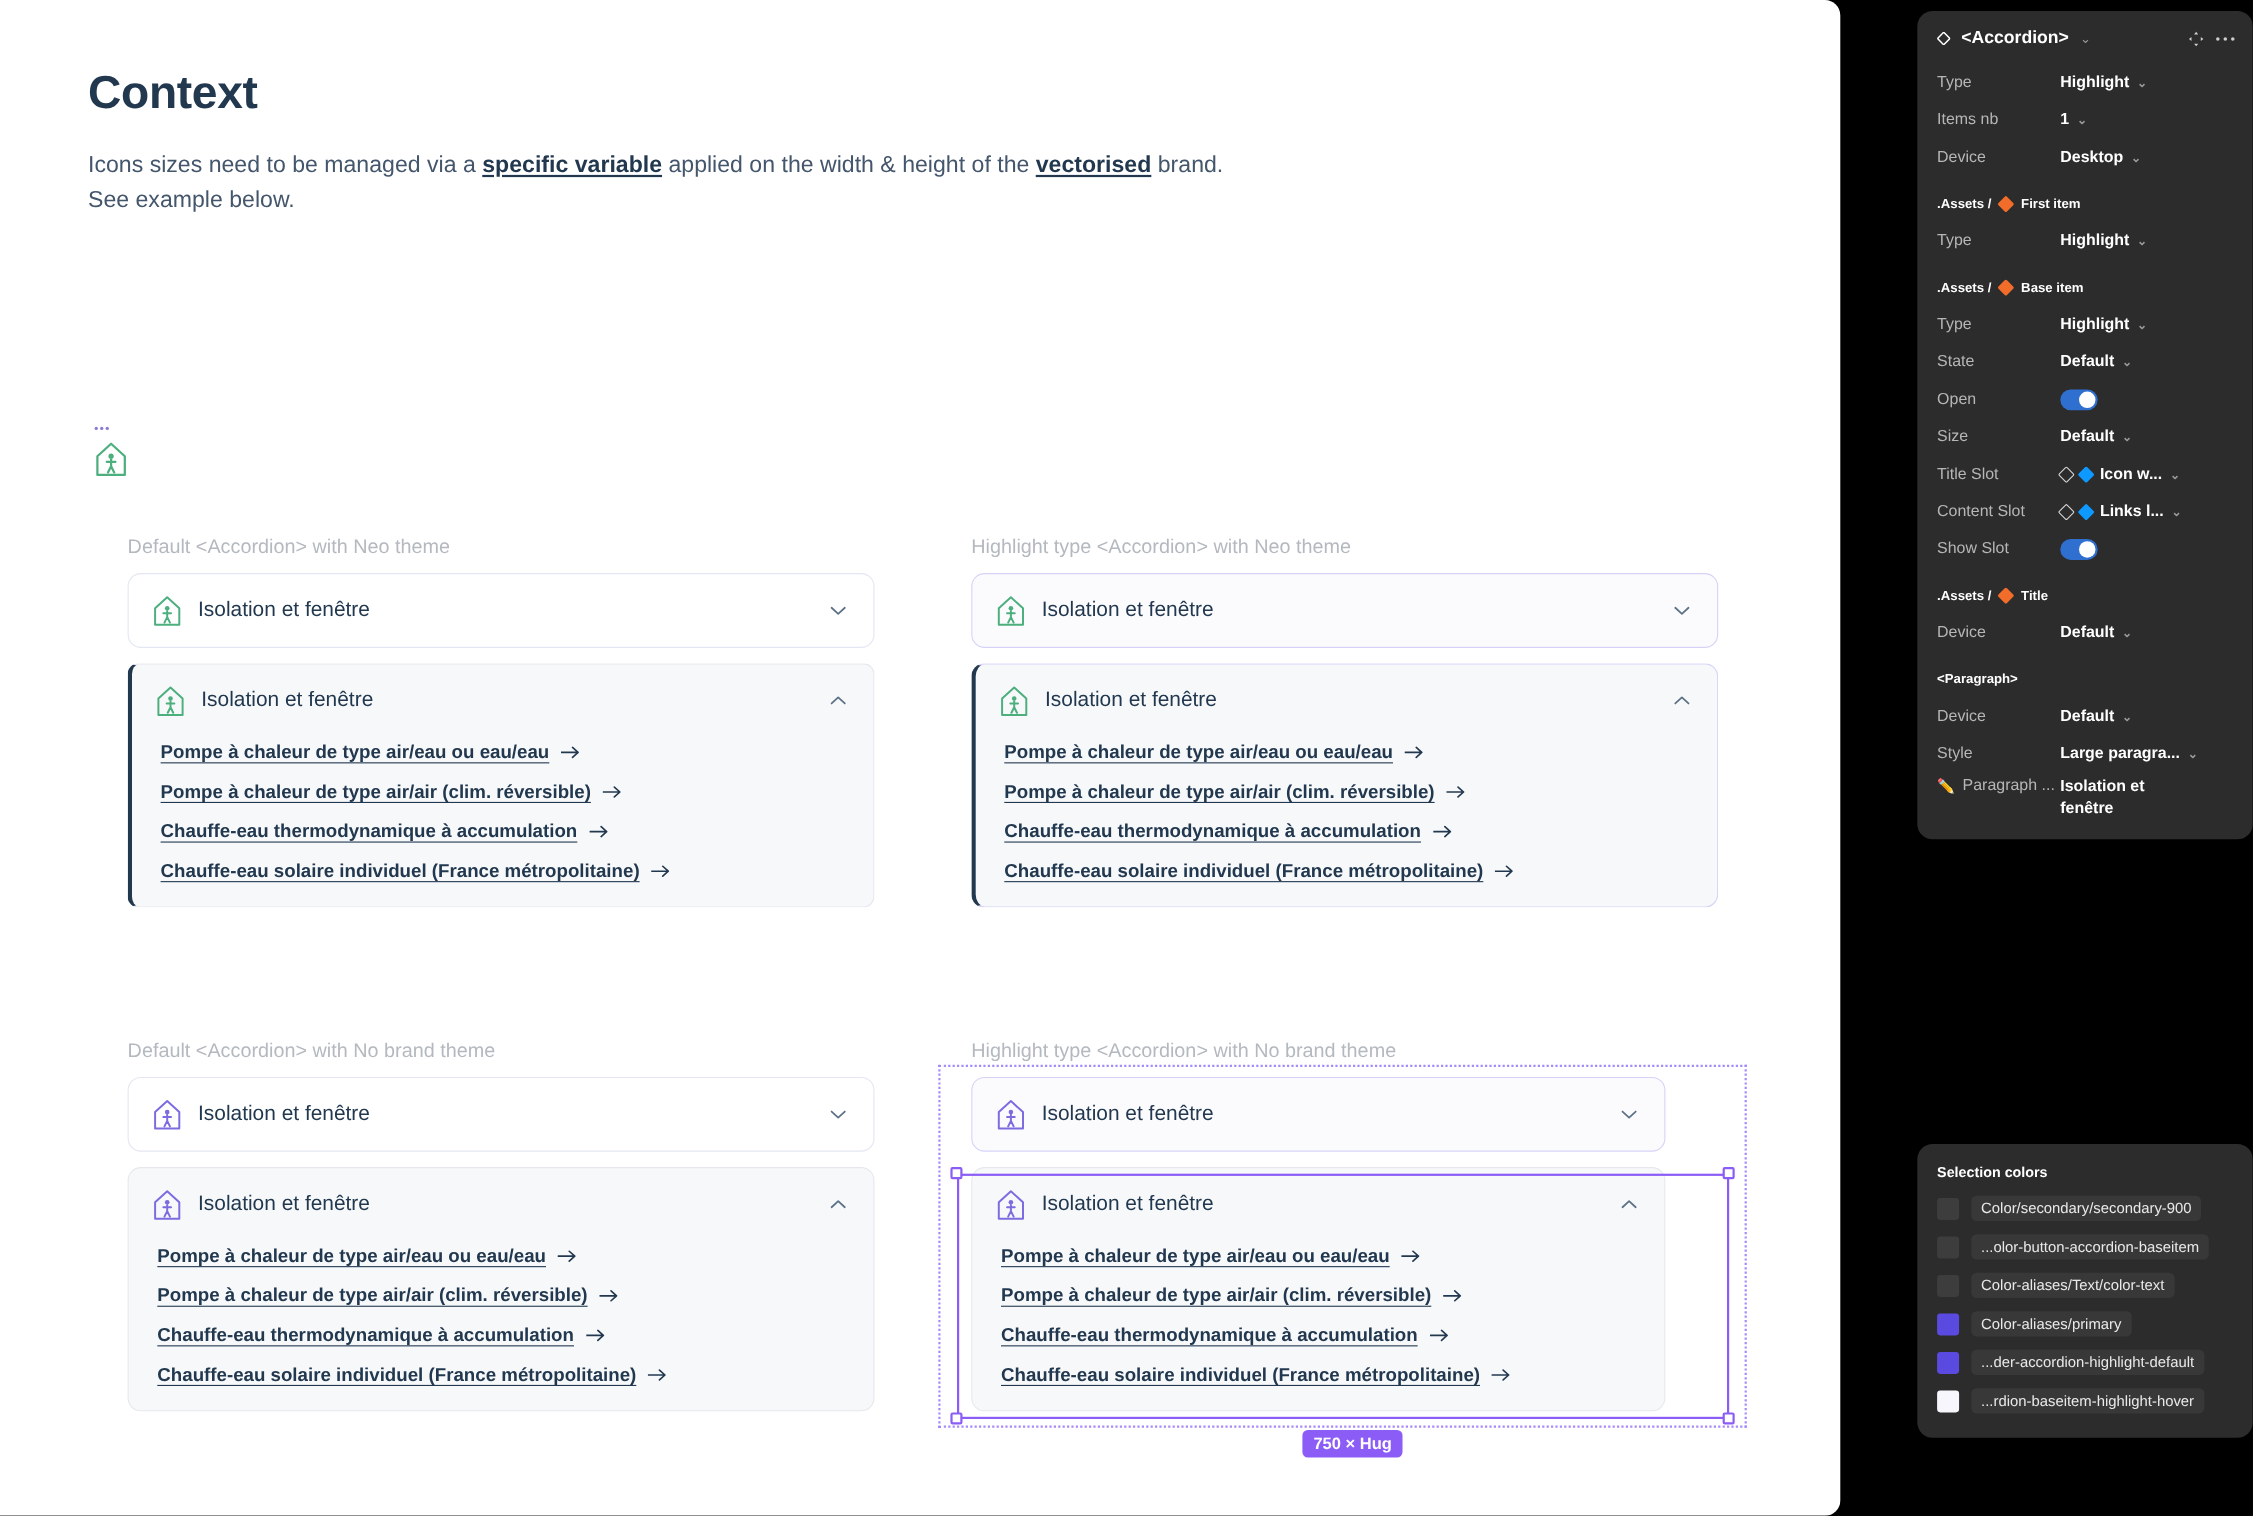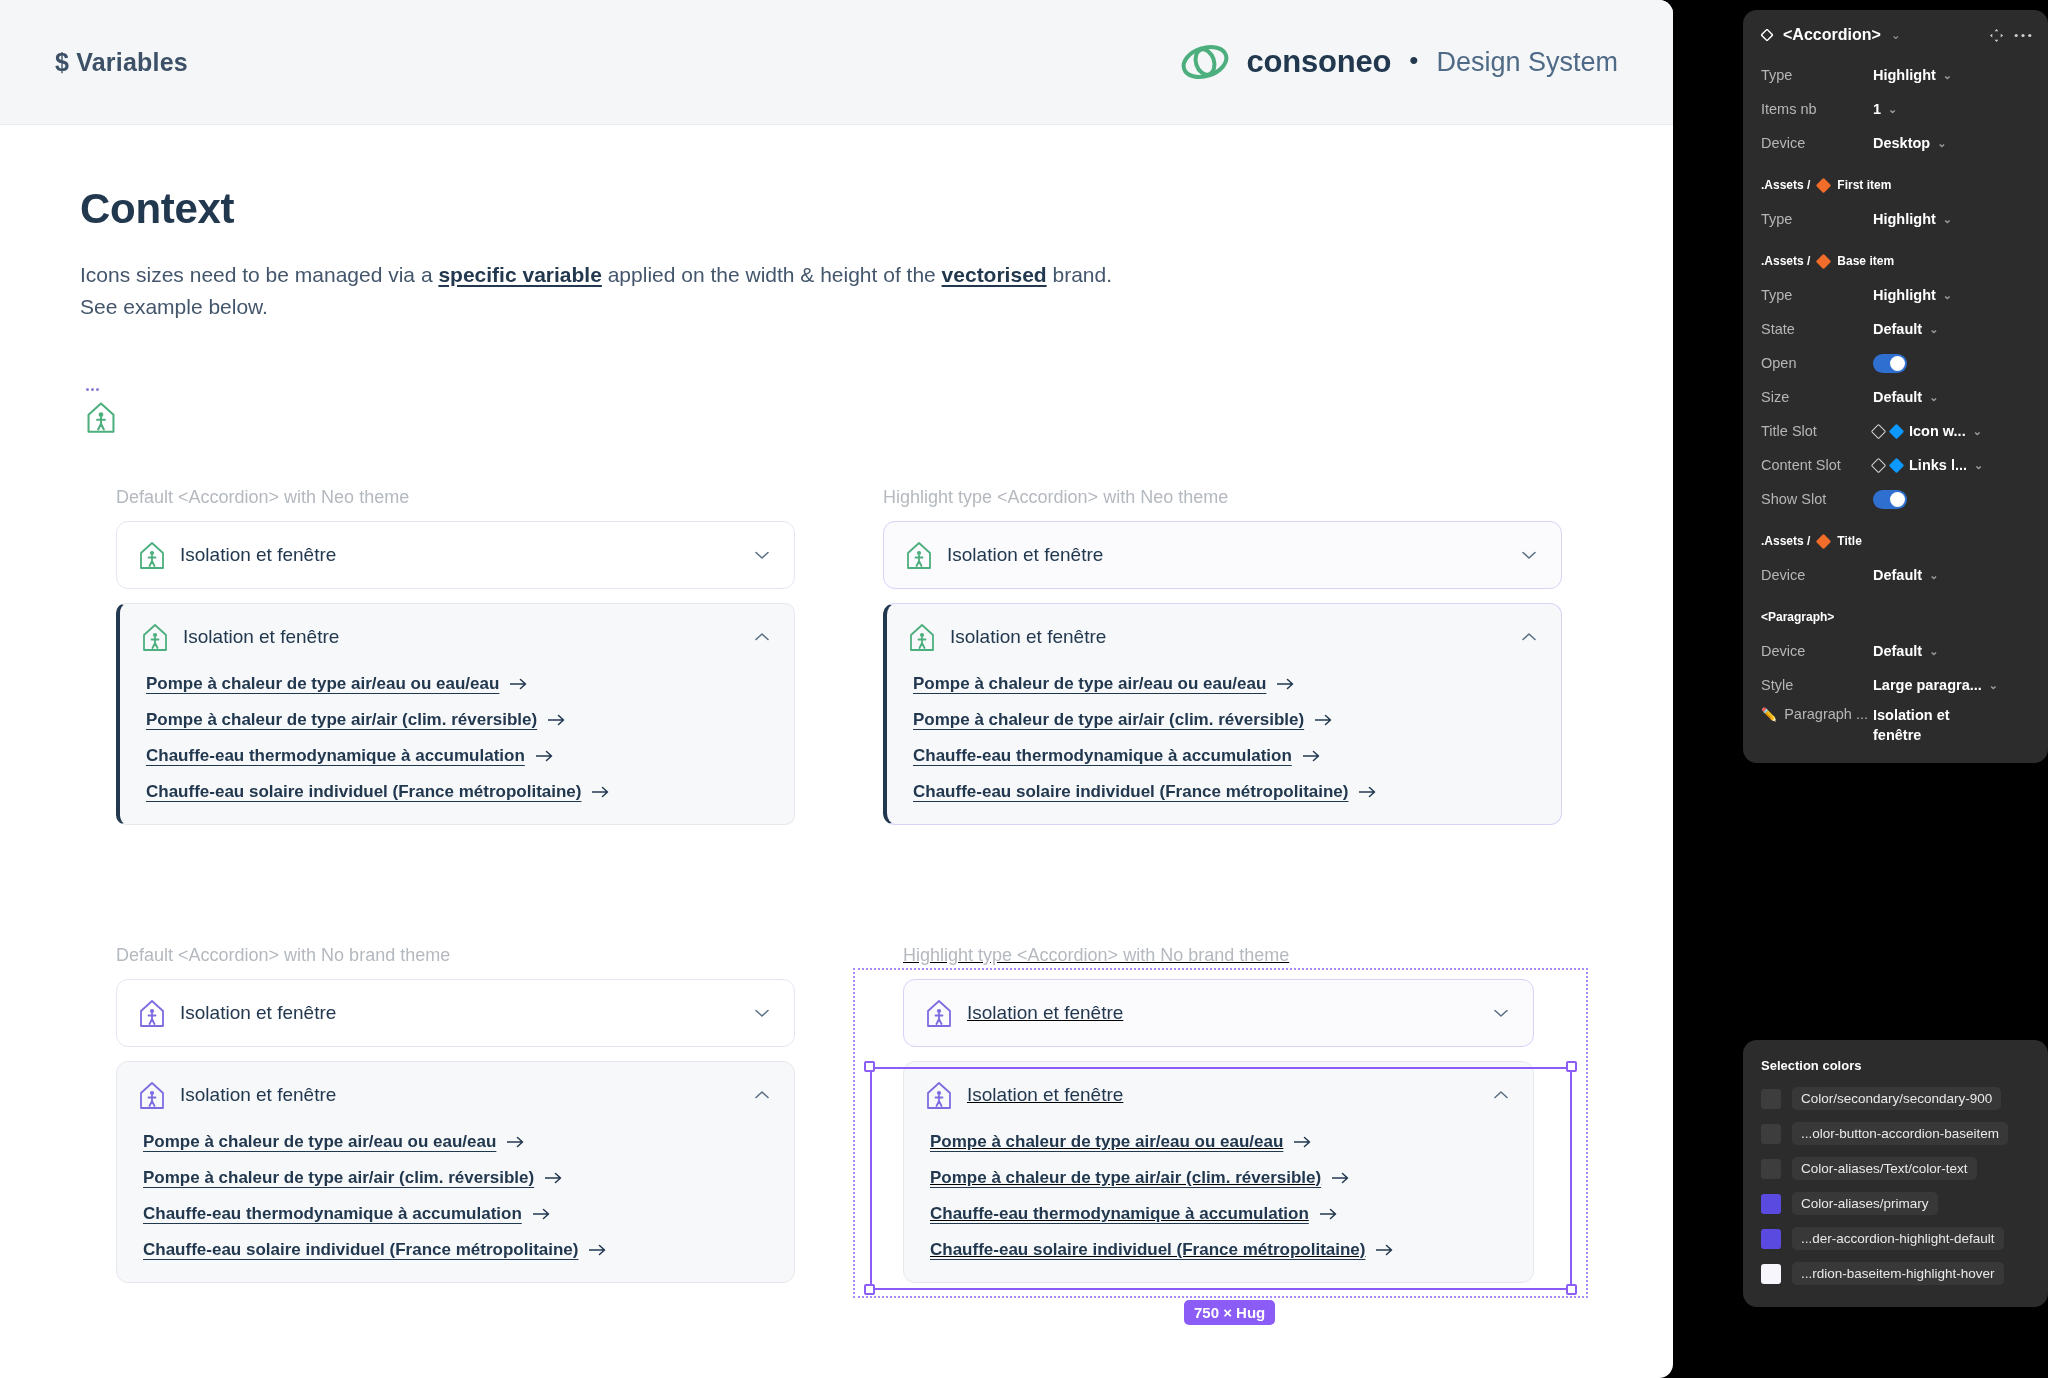--- a/index.html
+++ b/index.html
@@ -172,32 +172,20 @@
     overflow: hidden; text-overflow: ellipsis;
   }
 </style>
 </head>
 <body>
 
 <div class="root">
 
   <div class="canvas">
 
-    <div class="doc-header">
-      <div class="doc-title">$ Variables</div>
-      <div class="brandwrap">
-        <svg class="brand-logo" viewBox="0 0 52 40">
-          <ellipse cx="26" cy="20" rx="22" ry="14" fill="none" stroke="#4caf7d" stroke-width="4" transform="rotate(-18 26 20)"></ellipse>
-          <ellipse cx="26" cy="20" rx="9" ry="13" fill="none" stroke="#4caf7d" stroke-width="4" transform="rotate(-18 26 20)"></ellipse>
-        </svg>
-        <div class="brand-name">consoneo</div>
-        <div class="brand-dot">•</div>
-        <div class="brand-sub">Design System</div>
-      </div>
-    </div>
 
     <div class="doc-body">
       <h1 class="page-heading">Context</h1>
       <div class="lede">
         <span>Icons sizes need to be managed via a </span><b>specific variable</b><span> applied on the width &amp; height of the </span><b>vectorised</b><span> brand.</span><br>
         <span>See example below.</span>
       </div>
     </div>
 
     <div class="stray">
@@ -388,21 +376,21 @@
             <a class="lnk">
                 <span class="txt">Chauffe-eau solaire individuel (France métropolitaine)</span>
               <svg class="arr" viewBox="0 0 18 12">
                   <path d="M0 6 H15 M10.5 1.5 L15.5 6 L10.5 10.5" fill="none" stroke="#22384f" stroke-width="1.5" stroke-linecap="round" stroke-linejoin="round"></path>
                 </svg>
               </a>
           </div>
         </div>
       </div>
 
-      <div class="col" style="left:872px; top:945px; width:662px;text-decoration:underline;">
+      <div class="col" style="left:852px; top:945px; width:662px;">
         <div class="spec-label">Highlight type &lt;Accordion&gt; with No brand theme</div>
 
         <div class="acc hl-closed">
           <div class="acc-head">
             <svg class="ic" viewBox="0 0 26 30">
               <path d="M2 13 L13 3 L24 13 L24 28 L2 28 Z" fill="none" stroke="#7c6ce0" stroke-width="1.8" stroke-linejoin="round"></path>
               <circle cx="13" cy="13" r="2.1" fill="#7c6ce0"></circle>
               <path d="M13 15.5 L13 21 M9.5 17.5 L16.5 17.5 M13 21 L10.5 26 M13 21 L15.5 26" stroke="#7c6ce0" stroke-width="1.8" fill="none" stroke-linecap="round"></path>
             </svg>
             <span class="acc-title">Isolation et fenêtre</span>

